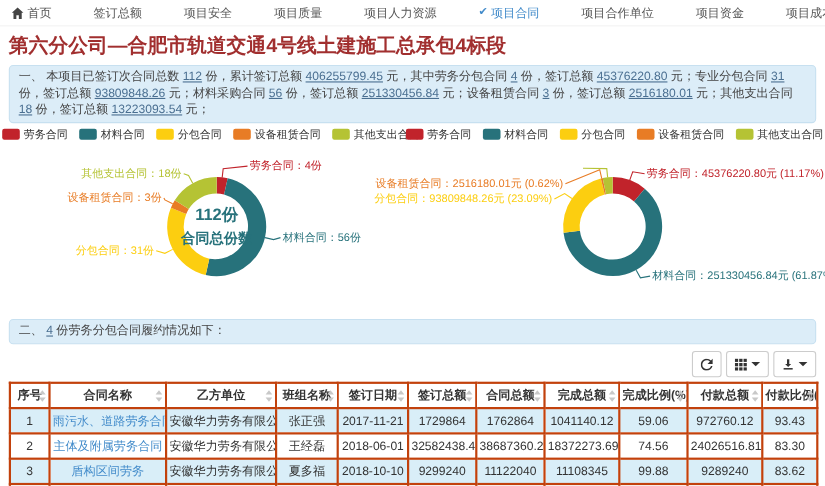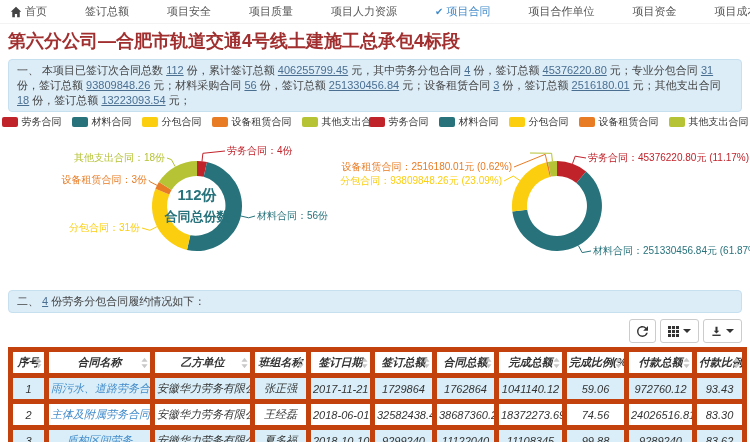--- a/index.html
+++ b/index.html
@@ -31,21 +31,21 @@
   .pie-label { position:absolute; font-size:10px; white-space:nowrap; transform:translateY(-50%); }
   .donut-center { position:absolute; transform:translate(-50%,-50%); text-align:center; font-weight:bold; white-space:nowrap; }
   .center-value { font-size:15px; }
   .center-label { font-size:13px; margin-top:3px; }
   
   .toolbar { display:flex; justify-content:flex-end; gap:4px; margin:6px 8px 4px; }
   .tb-btn { display:inline-flex; align-items:center; gap:4px; background:#fff; border:1px solid #ccc; border-radius:3px; padding:3px 7px; height:24px; cursor:pointer; }
   .caret { width:0; height:0; border-left:4px solid transparent; border-right:4px solid transparent; border-top:4px solid #333; }
   
   table.grid { border-collapse:collapse; table-layout:fixed; width:734px; margin:0 8px; font-size:11px; color:#333; }
-  .grid th, .grid td { border:5px solid #c2410c; text-align:center; padding:3px 2px; overflow:hidden; white-space:nowrap; height:19px;font-style:italic; }
+  .grid th, .grid td { border:2px solid #c2410c; text-align:center; padding:3px 2px; overflow:hidden; white-space:nowrap; height:19px; }
   .grid th { font-weight:bold; position:relative; background:#fff; }
   .grid tbody tr:nth-child(odd) { background:#d9eef8; }
   .grid .sort-icon { position:absolute; right:2px; top:50%; transform:translateY(-50%); line-height:0; }
   .cell-link { color:#428bca; cursor:pointer; text-decoration:none; }
 </style>
 </head>
 <body>
 
 <nav class="top-nav">
     <div class="nav-item">

